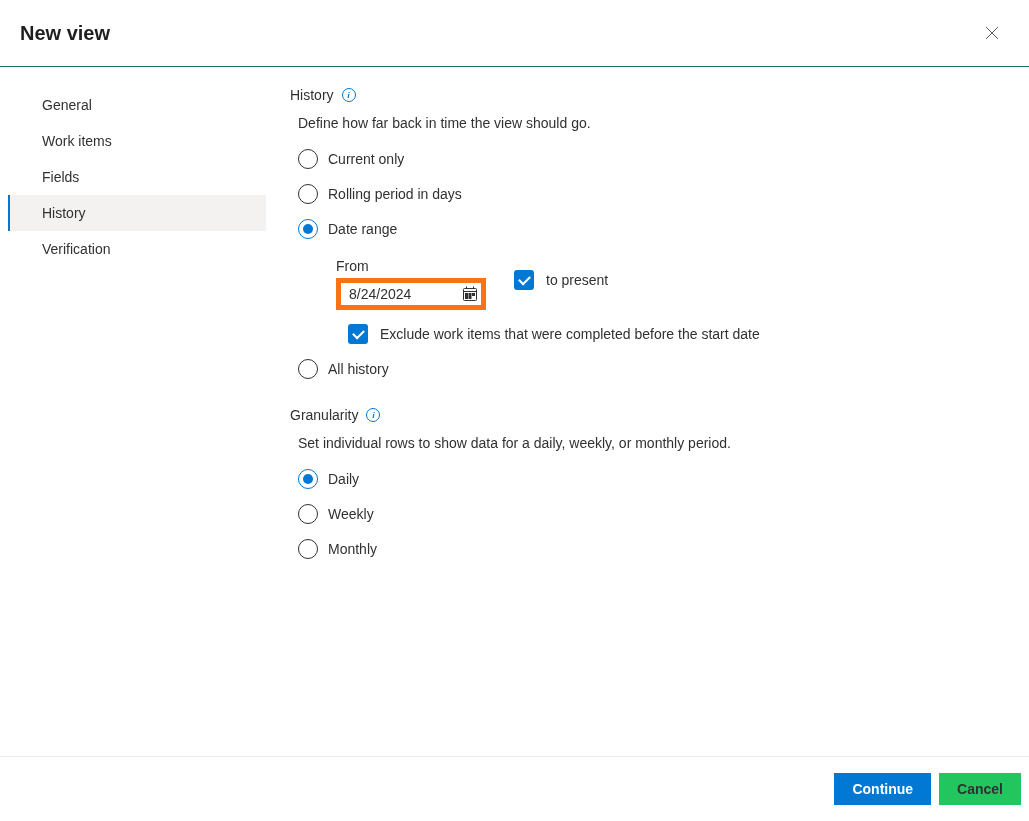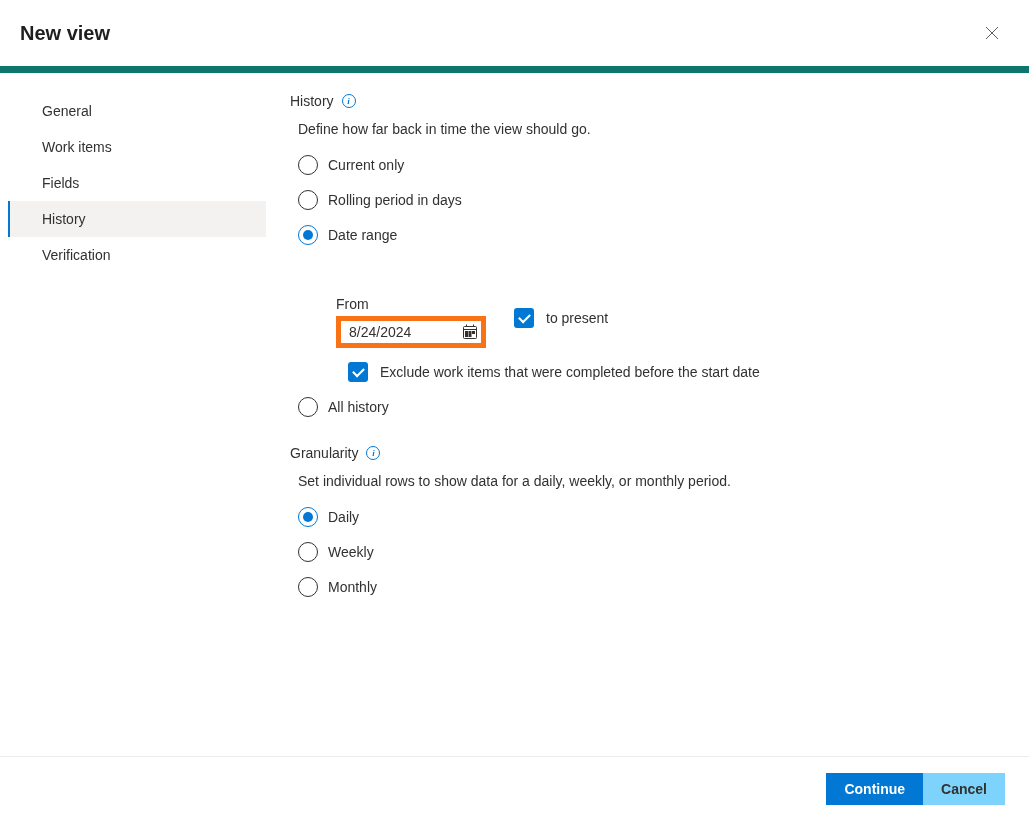--- a/index.html
+++ b/index.html
@@ -14,21 +14,21 @@
       background: #ffffff;
       width: 1029px;
       height: 821px;
       position: relative;
     }
     .header {
       display: flex;
       justify-content: space-between;
       align-items: center;
       padding: 20px 24px 20px 20px;
-      border-bottom: 7px solid #0f766e;
+      border-bottom: 1px solid #0f766e;
     }
     .header h1 {
       font-size: 20px;
       font-weight: 600;
       color: #201f1e;
     }
     .close-btn {
       background: none;
       border: none;
       cursor: pointer;
@@ -143,21 +143,20 @@
     }
     .date-row {
       display: flex;
       align-items: flex-end;
       gap: 28px;
     }
     .date-field {
       display: flex;
       flex-direction: column;
       gap: 4px;
-      margin-top: 32px;
     }
     .date-field-label {
       font-size: 14px;
       color: #323130;
     }
     .date-input-wrap {
       position: relative;
       width: 150px;
     }
     .date-input {
@@ -209,39 +208,40 @@
     }
     .exclude-row {
       margin-left: 12px;
     }
     .footer {
       position: absolute;
       bottom: 0;
       left: 0;
       right: 0;
       border-top: 1px solid #edebe9;
-      padding: 16px 24px;
+      padding: 16px 8px;
       display: flex;
       justify-content: flex-end;
+      gap: 8px;
     }
     .btn {
       height: 32px;
       padding: 0 18px;
       font-size: 14px;
       font-family: inherit;
       border: none;
       cursor: pointer;
       font-weight: 600;
     }
     .btn-primary {
       background: #0078d4;
       color: #ffffff;
     }
     .btn-default {
-      background: #7dd3fc;
+      background: #22c55e;
       color: #323130;
     }
     .present-check {
       margin-bottom: 20px;
     }
   </style>
 </head>
 <body>
 
 <div class="header">

